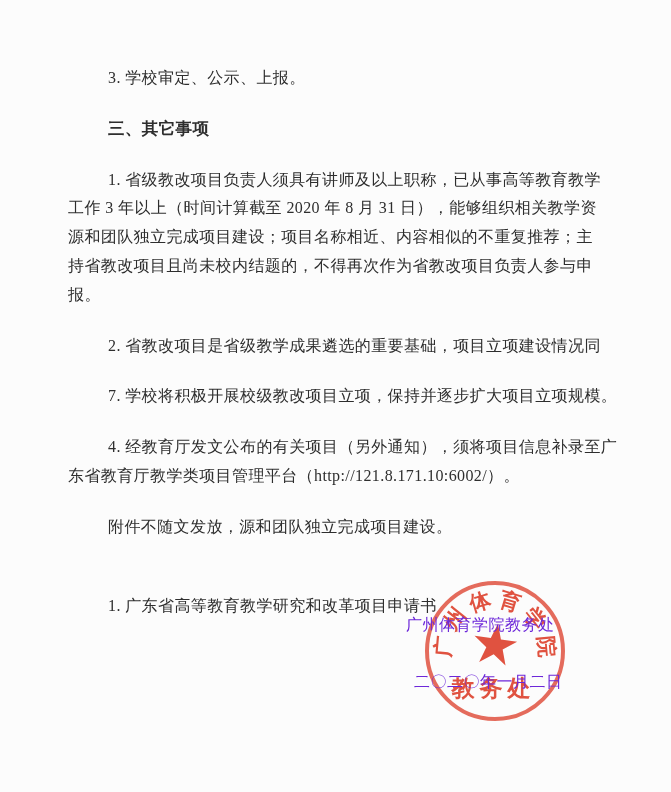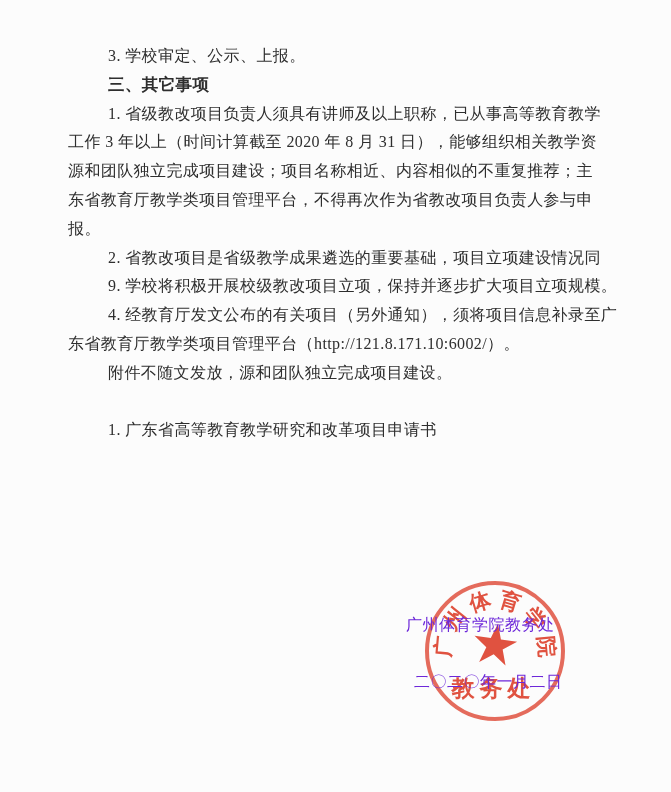--- a/index.html
+++ b/index.html
@@ -16,21 +16,21 @@
     top:42px;left:68px;width:524px;
     color:#2e2e2e;
     font-size:16px;
   }
   .doc-body .line{
     height:28.8px;
     line-height:28.8px;
     white-space:nowrap;
     letter-spacing:0.4px;
   }
-  .doc-body .line.indent{padding-left:40px;}
+  .doc-body .line.indent{padding-left:40px;margin-top:22px;}
   .doc-body .line.bold{font-weight:bold;font-size:16.5px;}
   
   .sig-line{
     position:absolute;
     color:#6d28d9;
     font-size:16px;
     letter-spacing:0.5px;
     white-space:nowrap;
     z-index:3;
   }
@@ -88,24 +88,24 @@
 <body>
 
 <div class="page">
 
   <div class="doc-body">
       <div class="line indent">3. 学校审定、公示、上报。</div>
       <div class="line indent bold">三、其它事项</div>
       <div class="line indent">1. 省级教改项目负责人须具有讲师及以上职称，已从事高等教育教学</div>
       <div class="line">工作 3 年以上（时间计算截至 2020 年 8 月 31 日），能够组织相关教学资</div>
       <div class="line">源和团队独立完成项目建设；项目名称相近、内容相似的不重复推荐；主</div>
-      <div class="line">东省教育厅教学类项目管理平台，不得再次作为省教改项目负责人参与申</div>
+      <div class="line">持省教改项目且尚未校内结题的，不得再次作为省教改项目负责人参与申</div>
       <div class="line">报。</div>
       <div class="line indent">2. 省教改项目是省级教学成果遴选的重要基础，项目立项建设情况同</div>
-      <div class="line indent">9. 学校将积极开展校级教改项目立项，保持并逐步扩大项目立项规模。</div>
+      <div class="line indent">7. 学校将积极开展校级教改项目立项，保持并逐步扩大项目立项规模。</div>
       <div class="line indent">4. 经教育厅发文公布的有关项目（另外通知），须将项目信息补录至广</div>
       <div class="line">东省教育厅教学类项目管理平台（http://121.8.171.10:6002/）。</div>
       <div class="line indent">附件不随文发放，源和团队独立完成项目建设。</div>
       <div class="line"></div>
       <div class="line indent">1. 广东省高等教育教学研究和改革项目申请书</div>
     </div>
 
   <div class="seal">
     <div class="seal-ring"></div>
     <div class="seal-arc">

